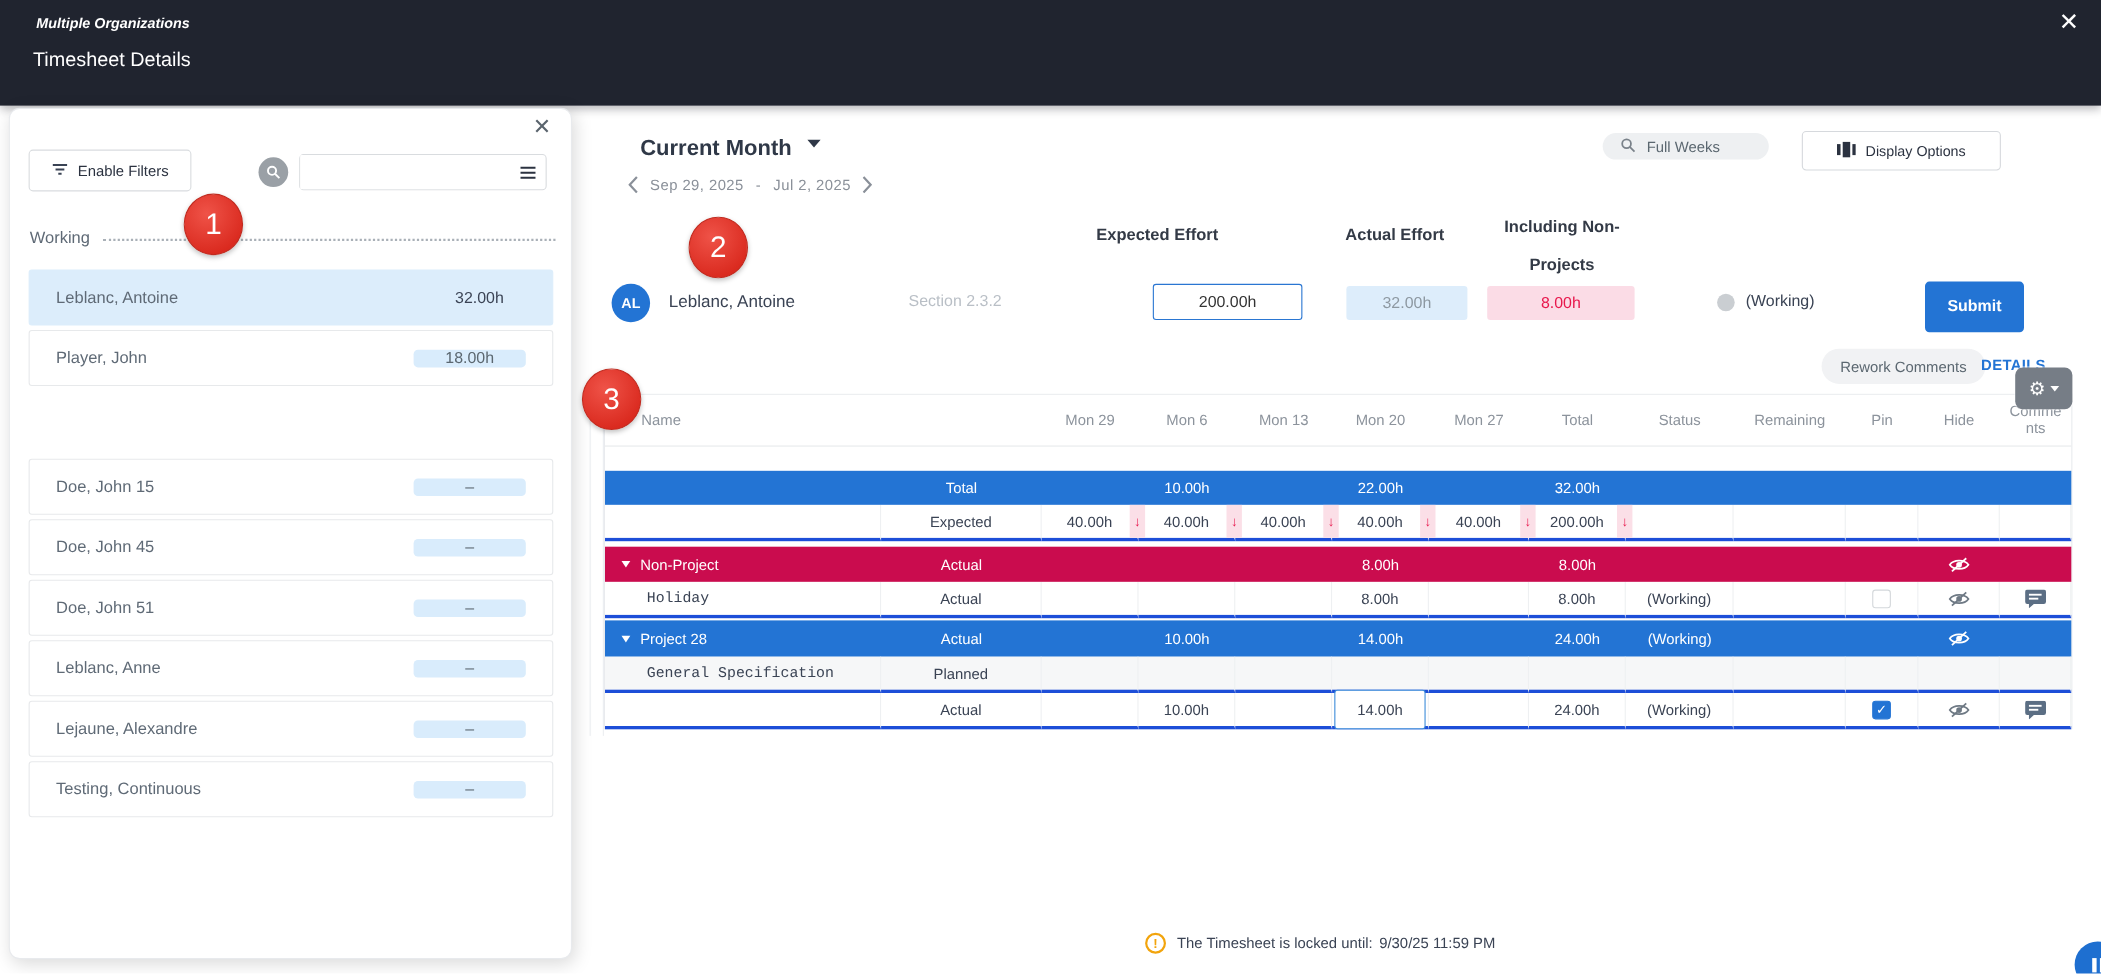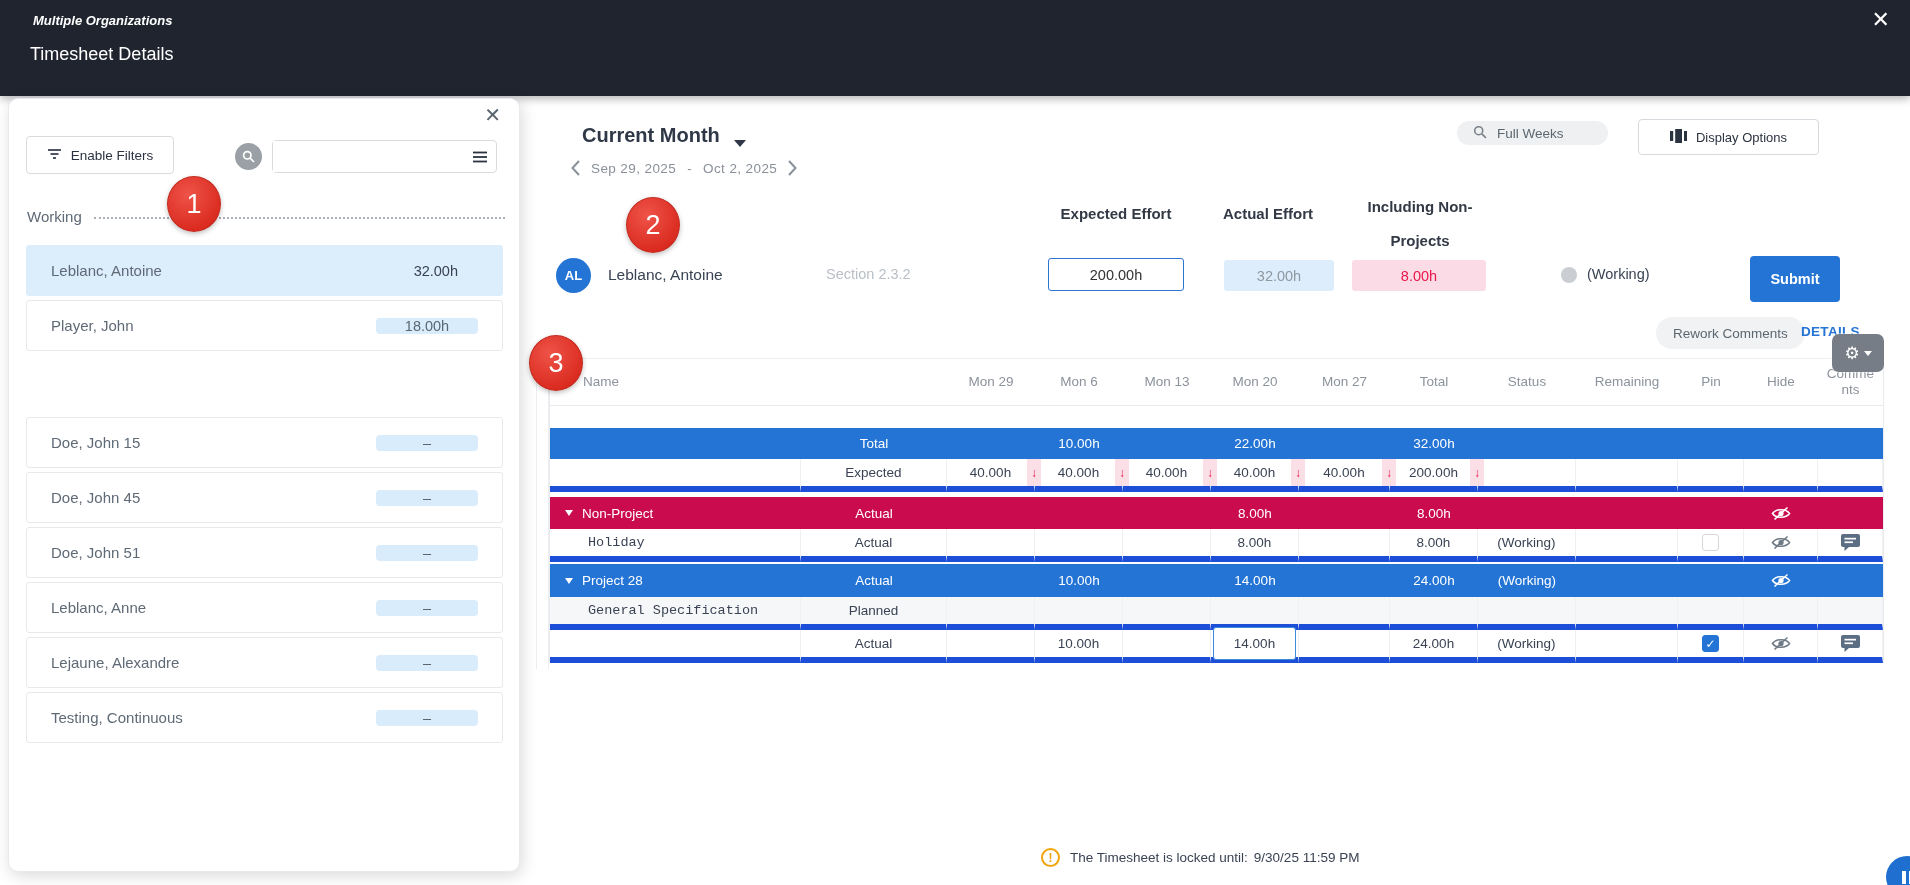--- a/index.html
+++ b/index.html
@@ -50,39 +50,39 @@
           display:flex; align-items:center; justify-content:space-between;
           padding:0 24px; cursor:pointer; }
   .card .nm { font-size:15px; color:#5f6a76; }
   .card.sel { background:#dcedfb; border-color:#dcedfb; }
   .card .hours  { font-size:14.5px; color:#3a4354; margin-right:20px; }
   .card .hbadge { min-width:102px; height:16px; background:#d9ecfc; border-radius:4px;
                   display:flex; align-items:center; justify-content:center;
                   font-size:14.5px; color:#5b6770; }
 
   
-  .cm { position:absolute; left:582px; top:124px; display:flex; align-items:flex-end;
+  .cm { position:absolute; left:582px; top:124px; display:flex; align-items:flex-start;
         gap:14px; font-size:20px; font-weight:bold; color:#2f3847; cursor:pointer; }
   .caret-dn { width:0; height:0; border-left:6px solid transparent;
               border-right:6px solid transparent; border-top:7px solid #2f3847; margin-top:3px; }
   .datenav { position:absolute; left:571px; top:160px; display:flex; align-items:center;
              gap:11px; color:#8a9099; font-size:13.5px; letter-spacing:.4px; }
   .datenav .chev { display:flex; cursor:pointer; }
   .fullweeks { position:absolute; left:1457px; top:121px; width:151px; height:24px;
                background:#eef0f2; border-radius:17px; display:flex; align-items:center;
                padding-left:16px; gap:10px; font-size:13.5px; color:#5b6770; cursor:pointer; }
   .dispopts { position:absolute; left:1638px; top:119px; width:181px; height:36px;
               background:#fff; border:1px solid #d6d9dd; border-radius:4px;
               display:flex; align-items:center; justify-content:center; gap:9px;
               font-size:13px; color:#2b3240; cursor:pointer; }
 
   
   .eff-h { position:absolute; top:205px; width:152px; text-align:center;
            font-weight:bold; font-size:15px; color:#333a46; }
-  #eff-expected { left:1040px; } #eff-actual { left:1192px; }
+  #eff-expected { left:976px; } #eff-actual { left:1192px; }
   .eff-h2 { position:absolute; left:1340px; top:190px; width:160px; text-align:center;
             font-weight:bold; font-size:15px; color:#333a46; line-height:34px; }
   .avatar { position:absolute; left:556px; top:258px; width:35px; height:35px;
             border-radius:50%; background:#2374d4; color:#fff; font-size:13px;
             font-weight:bold; display:flex; align-items:center; justify-content:center; }
   .p-name { position:absolute; left:608px; top:266px; font-size:15.5px; color:#3a4354; }
   .p-sec  { position:absolute; left:826px; top:266px; font-size:14.5px; color:#b9bfc6; }
   .exp-input { position:absolute; left:1048px; top:258px; width:136px; height:33px;
                border:1px solid #2a76d2; border-radius:3px; background:#fff;
                text-align:center; font-size:14.5px; color:#333; outline:none;
@@ -120,21 +120,21 @@
   .thead { display:grid; grid-template-columns:397px 88px 88px 88px 88px 91px 88px 98px 102px 66px 74px 65px;
            height:48px; align-items:center; border-top:1px solid #eceef0;
            border-bottom:1px solid #e7e9ec; color:#8c939c; font-size:13.5px; }
   .thead .c { text-align:center; line-height:1.15; }
   .thead .name { text-align:left; padding-left:33px; }
   .thead .wrap { word-break:break-all; padding:0 6px; }
   .trow { display:grid; grid-template-columns:251px 146px 88px 88px 88px 88px 91px 88px 98px 102px 66px 74px 65px;
           height:33px; font-size:13.5px; }
   .trow .c { display:flex; align-items:center; justify-content:center; position:relative; }
   .trow .name { justify-content:flex-start; }
-  .trow.white .c, .trow.gray .c { border-right:1px solid #eef0f2; border-bottom:6px solid #1d4ed8; }
+  .trow.white .c, .trow.gray .c { border-right:1px solid #eef0f2; border-bottom:3px solid #1d4ed8; }
   .trow.white { background:#fff; color:#3a4354; }
   .trow.gray  { background:#f6f7f8; color:#3a4354; }
   .trow.blue    { background:#2374d4; color:#fff; height:31px; margin-top:22px; }
   .trow.crimson { background:#ca0c4e; color:#fff; height:32px; margin-top:5px; }
   .trow.blue2   { background:#2374d4; color:#fff; margin-top:2px; }
   .tri { width:0; height:0; border-left:4.5px solid transparent;
          border-right:4.5px solid transparent; border-top:6px solid #fff;
          margin-right:9px; cursor:pointer; }
   .pad-grp   { padding-left:15px; }
   .pad-child { padding-left:38px;font-family:Liberation Mono, monospace; }
@@ -261,21 +261,21 @@
   <span class="caret-dn"></span>
 </div>
 <div class="datenav">
   <span class="chev">
     <svg width="9" height="16" viewBox="0 0 9 16">
         <polyline points="8,1 1.5,8 8,15" fill="none" stroke="#8a9099" stroke-width="2"></polyline>
       </svg>
   </span>
   <span>Sep 29, 2025</span>
   <span>-</span>
-  <span>Oct 2, 2025</span>
+  <span>Jul 2, 2025</span>
   <span class="chev">
     <svg width="9" height="16" viewBox="0 0 9 16">
         <polyline points="1,1 7.5,8 1,15" fill="none" stroke="#8a9099" stroke-width="2"></polyline>
       </svg>
   </span>
 </div>
 
 <div class="fullweeks">
   <span>
     <svg width="14" height="14" viewBox="0 0 13 13">

